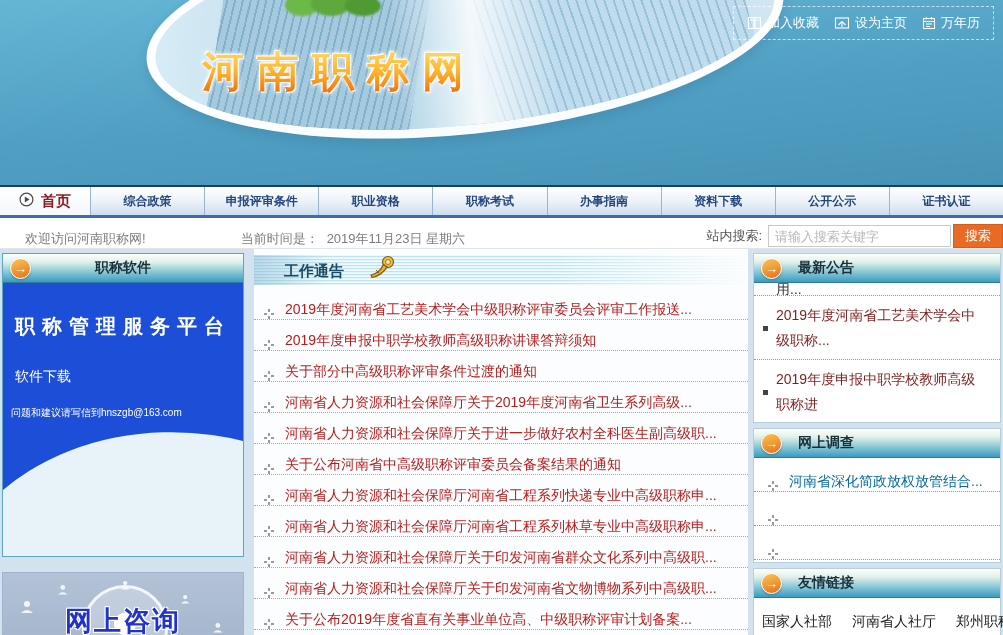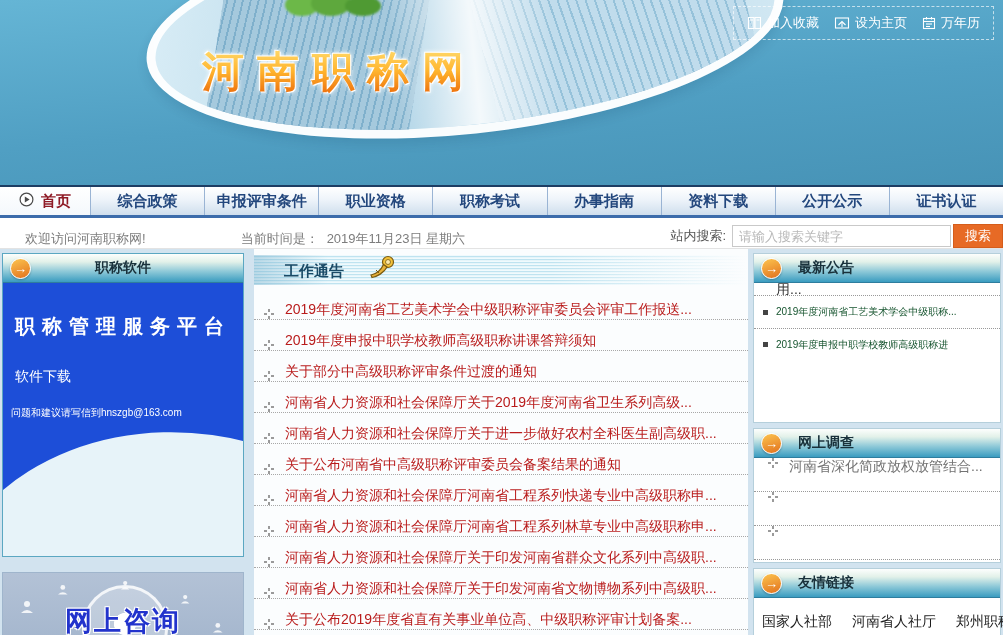--- a/index.html
+++ b/index.html
@@ -39,32 +39,32 @@
   .quicklinks a { display:flex; align-items:center; gap:5px; color:#fff; text-decoration:none; cursor:pointer; }
   .qicon { display:inline-flex; }
 
   
   .mainnav { display:flex; height:33px; border-top:2px solid #1d3d63; border-bottom:3px solid #3c6cab;
     background:linear-gradient(180deg,#ffffff 0%,#eef4fa 45%,#cfdeed 100%); }
   .nav-home { display:flex; align-items:center; justify-content:center; gap:7px; width:90px;
     background:linear-gradient(180deg,#ffffff,#f4f8fc); color:#8e1b26; font-weight:bold;
     font-size:15px; text-decoration:none; cursor:pointer; }
   .nav-rest { display:flex; flex:1; }
-  .nav-item { flex:1; text-align:center; line-height:28px; font-size:15px; font-weight:600;
+  .nav-item { flex:1; text-align:center; line-height:28px; font-size:12px; font-weight:600;
     color:#23477d; text-decoration:none; border-left:1px solid #9ab4d4; cursor:pointer; }
 
   
   .infobar { position:relative; display:flex; align-items:flex-end; height:31px; background:#fff;
     font-size:13px; color:#7d7d7d; border-bottom:1px solid #e3e3e3; }
   .welcome { margin-left:25px; }
   .time-label { margin-left:95px; }
   .time-value { margin-left:8px; }
   .searchbox { position:absolute; right:0; display:flex; align-items:center; }
   .search-label { color:#555; margin-right:6px; }
-  .searchbox input { width:219px; height:22px; border:1px solid #c9c9c9; font-size:13px;
+  .searchbox input { width:183px; height:22px; border:1px solid #c9c9c9; font-size:13px;
     padding:0 6px; color:#666; outline:none; }
   .searchbox input::placeholder { color:#b8b8b8; }
   .search-btn { width:50px; height:24px; margin-left:2px; background:#e76a25; border:1px solid #d55d1b;
     color:#fff; font-size:13px; cursor:pointer; }
 
   
   .content { position:relative; height:386px; overflow:hidden; }
 
   
   .panel { position:absolute; background:#fff; border:1px solid #b5cfdb; }
@@ -109,29 +109,29 @@
     border-bottom:1px dotted #a8a8a8; font-size:14px; color:#b91c1c; cursor:pointer; }
   .bullet-ico { display:inline-flex; margin-right:11px; flex:0 0 auto; }
   .ntext { white-space:nowrap; overflow:hidden; }
 
   
   .announce-panel { left:753px; top:4px; width:248px; height:170px; }
   .announce-body { overflow:hidden; }
   .announce-partial { height:20px; overflow:hidden; padding-left:22px; font-size:14px; color:#333;
     line-height:26px; margin-top:-7px; border-bottom:1px dotted #999; }
   .announce-list { list-style:none; }
-  .announce-item { position:relative; padding:7px 14px 7px 22px; font-size:10px; color:#14532d;
+  .announce-item { position:relative; padding:7px 14px 7px 22px; font-size:14px; color:#7f1d1d;
     line-height:1.75; border-bottom:1px dotted #999; cursor:pointer; }
   .announce-item .sq { position:absolute; left:9px; top:50%; width:5px; height:5px; margin-top:-2px; background:#444; }
   .announce-item:last-child { border-bottom:none; }
 
   .survey-panel { left:753px; top:179px; width:248px; height:135px; }
   .survey-list { list-style:none; }
-  .survey-item { display:flex; align-items:flex-start; height:34px; padding-left:14px;
-    border-bottom:1px dotted #999; font-size:14px; color:#737373; cursor:pointer; }
+  .survey-item { display:flex; align-items:flex-end; height:34px; padding-left:14px;
+    border-bottom:1px dotted #999; font-size:14px; color:#0369a1; cursor:pointer; }
 
   .links-panel { left:753px; top:319px; width:248px; height:120px; }
   .links-row { display:flex; gap:20px; padding:15px 8px; font-size:14px; }
   .links-row a { color:#1c1c1c; text-decoration:none; white-space:nowrap; cursor:pointer; }
 </style>
 </head>
 <body>
 
 <div class="page">
 

